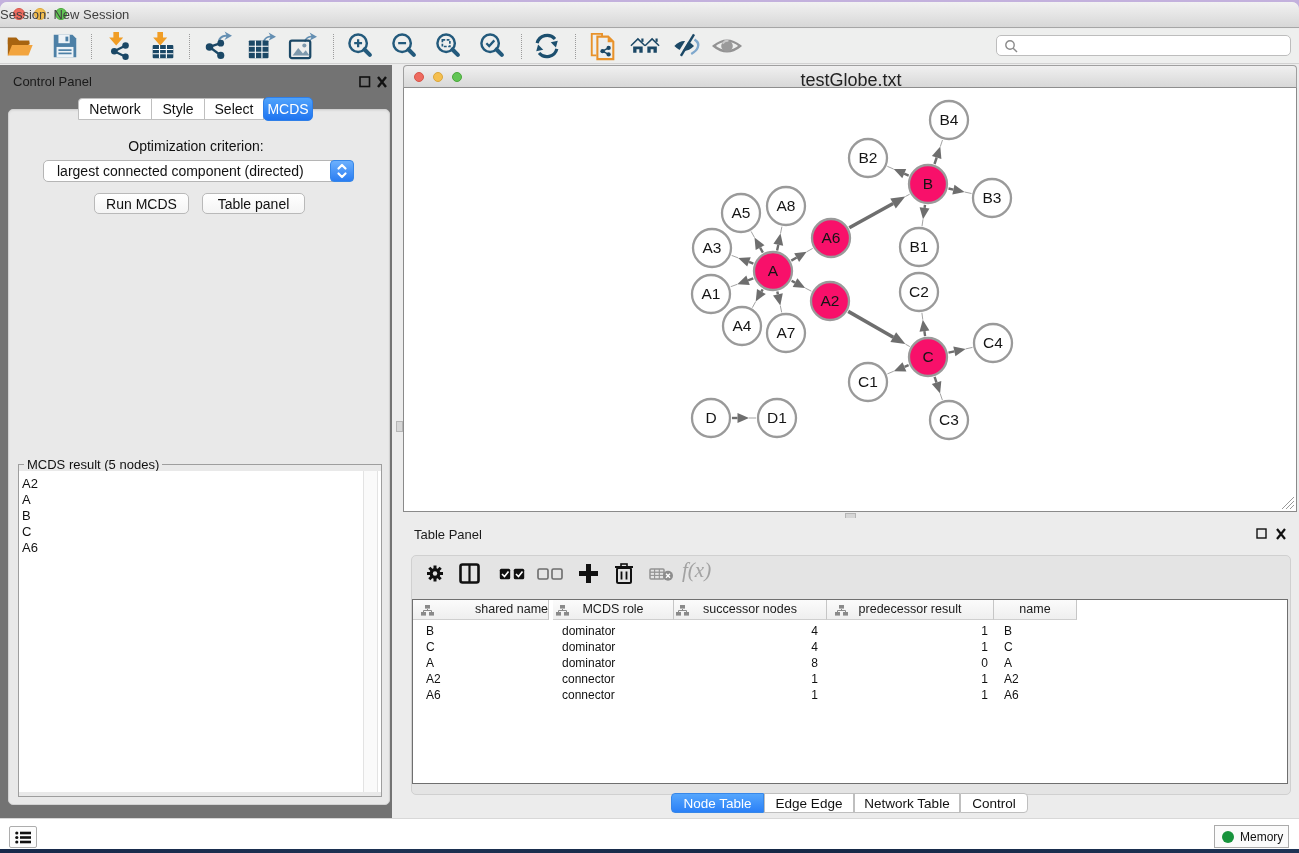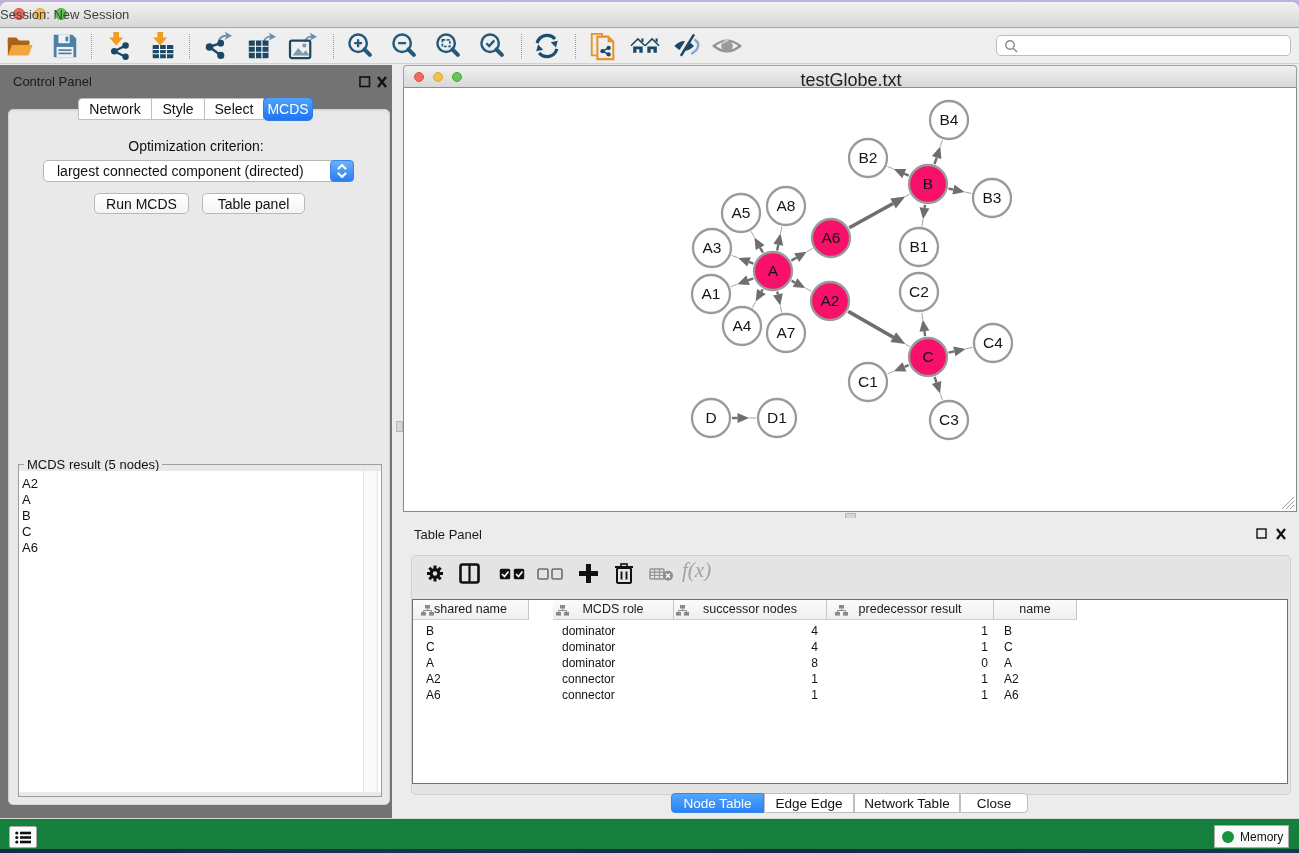--- a/index.html
+++ b/index.html
@@ -33,21 +33,21 @@
 #netcanvas { position:absolute; left:0; top:23px; width:894px; height:424px; background:#fff; border:1px solid #8a8a8a; border-top:none; }
 .ntl { position:absolute; top:6px; width:10px; height:10px; border-radius:50%; }
 
 #tpanel { position:absolute; left:392px; top:516px; width:907px; height:300px; background:#ececec; }
 #tp-inner { position:absolute; left:19px; top:37px; width:880px; height:240px; background:#e4e4e4; border:1px solid #d0d0d0; border-radius:5px; }
 #ttable { position:absolute; left:20px; top:81px; width:876px; height:185px; background:#fff; border:1px solid #6f6f6f; }
 .th { position:absolute; top:0; height:20px; background:linear-gradient(#fbfbfb,#efefef); border-right:1px solid #c6c6c6; border-bottom:1px solid #cfcfcf; font-size:12.5px; color:#1a1a1a; text-align:center; line-height:19px; }
 .trow { position:absolute; font-size:12px; color:#111; }
 .btab { position:absolute; top:275px; height:20px; background:#fff; border:1px solid #bfbfbf; font-size:13.5px; color:#111; text-align:center; line-height:19px; }
 
-#statusbar { position:absolute; left:0; top:816px; width:1299px; height:33px; background:#15803d; border-top:1px solid #d8d8d8; }
+#statusbar { position:absolute; left:0; top:816px; width:1299px; height:33px; background:#ffffff; border-top:1px solid #d8d8d8; }
 </style>
 </head>
 <body>
 <div id="app">
   <div id="titlebar">
     <div class="tl t-red"></div>
       <div class="tl t-yel"></div>
       <div class="tl t-grn"></div>
     <div id="titletext">Session: New Session</div>
   </div>
@@ -396,21 +396,21 @@
       <line x1="1" y1="5.2" x2="15" y2="5.2" stroke="#939393" stroke-width="1.3"></line>
       <line x1="1" y1="8.4" x2="15" y2="8.4" stroke="#939393" stroke-width="1.1"></line>
       <line x1="5.6" y1="2" x2="5.6" y2="12" stroke="#939393" stroke-width="1.1"></line>
       <line x1="10.3" y1="2" x2="10.3" y2="12" stroke="#939393" stroke-width="1.1"></line>
       <circle cx="19" cy="8.8" r="5" fill="#8d8d8d"></circle>
       <path d="M17 6.8 l4 4 M21 6.8 l-4 4" stroke="#fff" stroke-width="1.4"></path>
     </svg>
     <div class="abs" style="left:290px;top:40px;font-size:21px;font-style:italic;color:#a2a2a2;font-family:'Liberation Serif',serif;">f(x)</div>
 
     <div id="ttable">
-      <div class="th" style="left:0px;width:116px;">shared name</div>
+      <div class="th" style="left:0px;width:136px;text-align:right;">shared name</div>
       <div class="th" style="left:140px;width:121px;">MCDS role</div>
       <div class="th" style="left:261px;width:153px;">successor nodes</div>
       <div class="th" style="left:414px;width:167px;">predecessor result</div>
       <div class="th" style="left:581px;width:83px;">name</div>
       <svg class="abs" style="left:8px;top:5px" width="13" height="11" viewBox="0 0 13 11">
           <g fill="#8a8a8a">
             <rect x="4" y="0" width="5" height="3.6"></rect>
             <rect x="0" y="7" width="5" height="3.6"></rect>
             <rect x="8" y="7" width="5" height="3.6"></rect>
           </g>
@@ -443,21 +443,21 @@
       <div class="trow" style="left:13px;top:23px;line-height:16px;">B<br>C<br>A<br>A2<br>A6</div>
       <div class="trow" style="left:149px;top:23px;line-height:16px;">dominator<br>dominator<br>dominator<br>connector<br>connector</div>
       <div class="trow" style="left:330px;top:23px;line-height:16px;width:75px;text-align:right;">4<br>4<br>8<br>1<br>1</div>
       <div class="trow" style="left:500px;top:23px;line-height:16px;width:75px;text-align:right;">1<br>1<br>0<br>1<br>1</div>
       <div class="trow" style="left:591px;top:23px;line-height:16px;">B<br>C<br>A<br>A2<br>A6</div>
     </div>
 
     <div class="btab" style="left:279px;width:93px;background:linear-gradient(#55a6fd,#2a80f7);color:#fff;border-color:#3787e8;border-radius:4px 0 0 4px;">Node Table</div>
     <div class="btab" style="left:372px;width:90px;">Edge Edge</div>
     <div class="btab" style="left:462px;width:106px;">Network Table</div>
-    <div class="btab" style="left:568px;width:68px;border-radius:0 4px 4px 0;">Close</div>
+    <div class="btab" style="left:568px;width:68px;border-radius:0 4px 4px 0;">Control</div>
   </div>
   <div id="statusbar">
     <div class="abs" style="left:9px;top:7px;width:28px;height:22px;background:#fdfdfd;border:1px solid #adadad;border-radius:2px;">
       <svg style="position:absolute;left:5px;top:4px" width="16" height="13" viewBox="0 0 16 13">
         <g fill="#111">
           <circle cx="1.8" cy="2" r="1.6"></circle>
             <circle cx="1.8" cy="6.5" r="1.6"></circle>
             <circle cx="1.8" cy="11" r="1.6"></circle>
           <rect x="5" y="0.7" width="11" height="2.6"></rect>
             <rect x="5" y="5.2" width="11" height="2.6"></rect>

